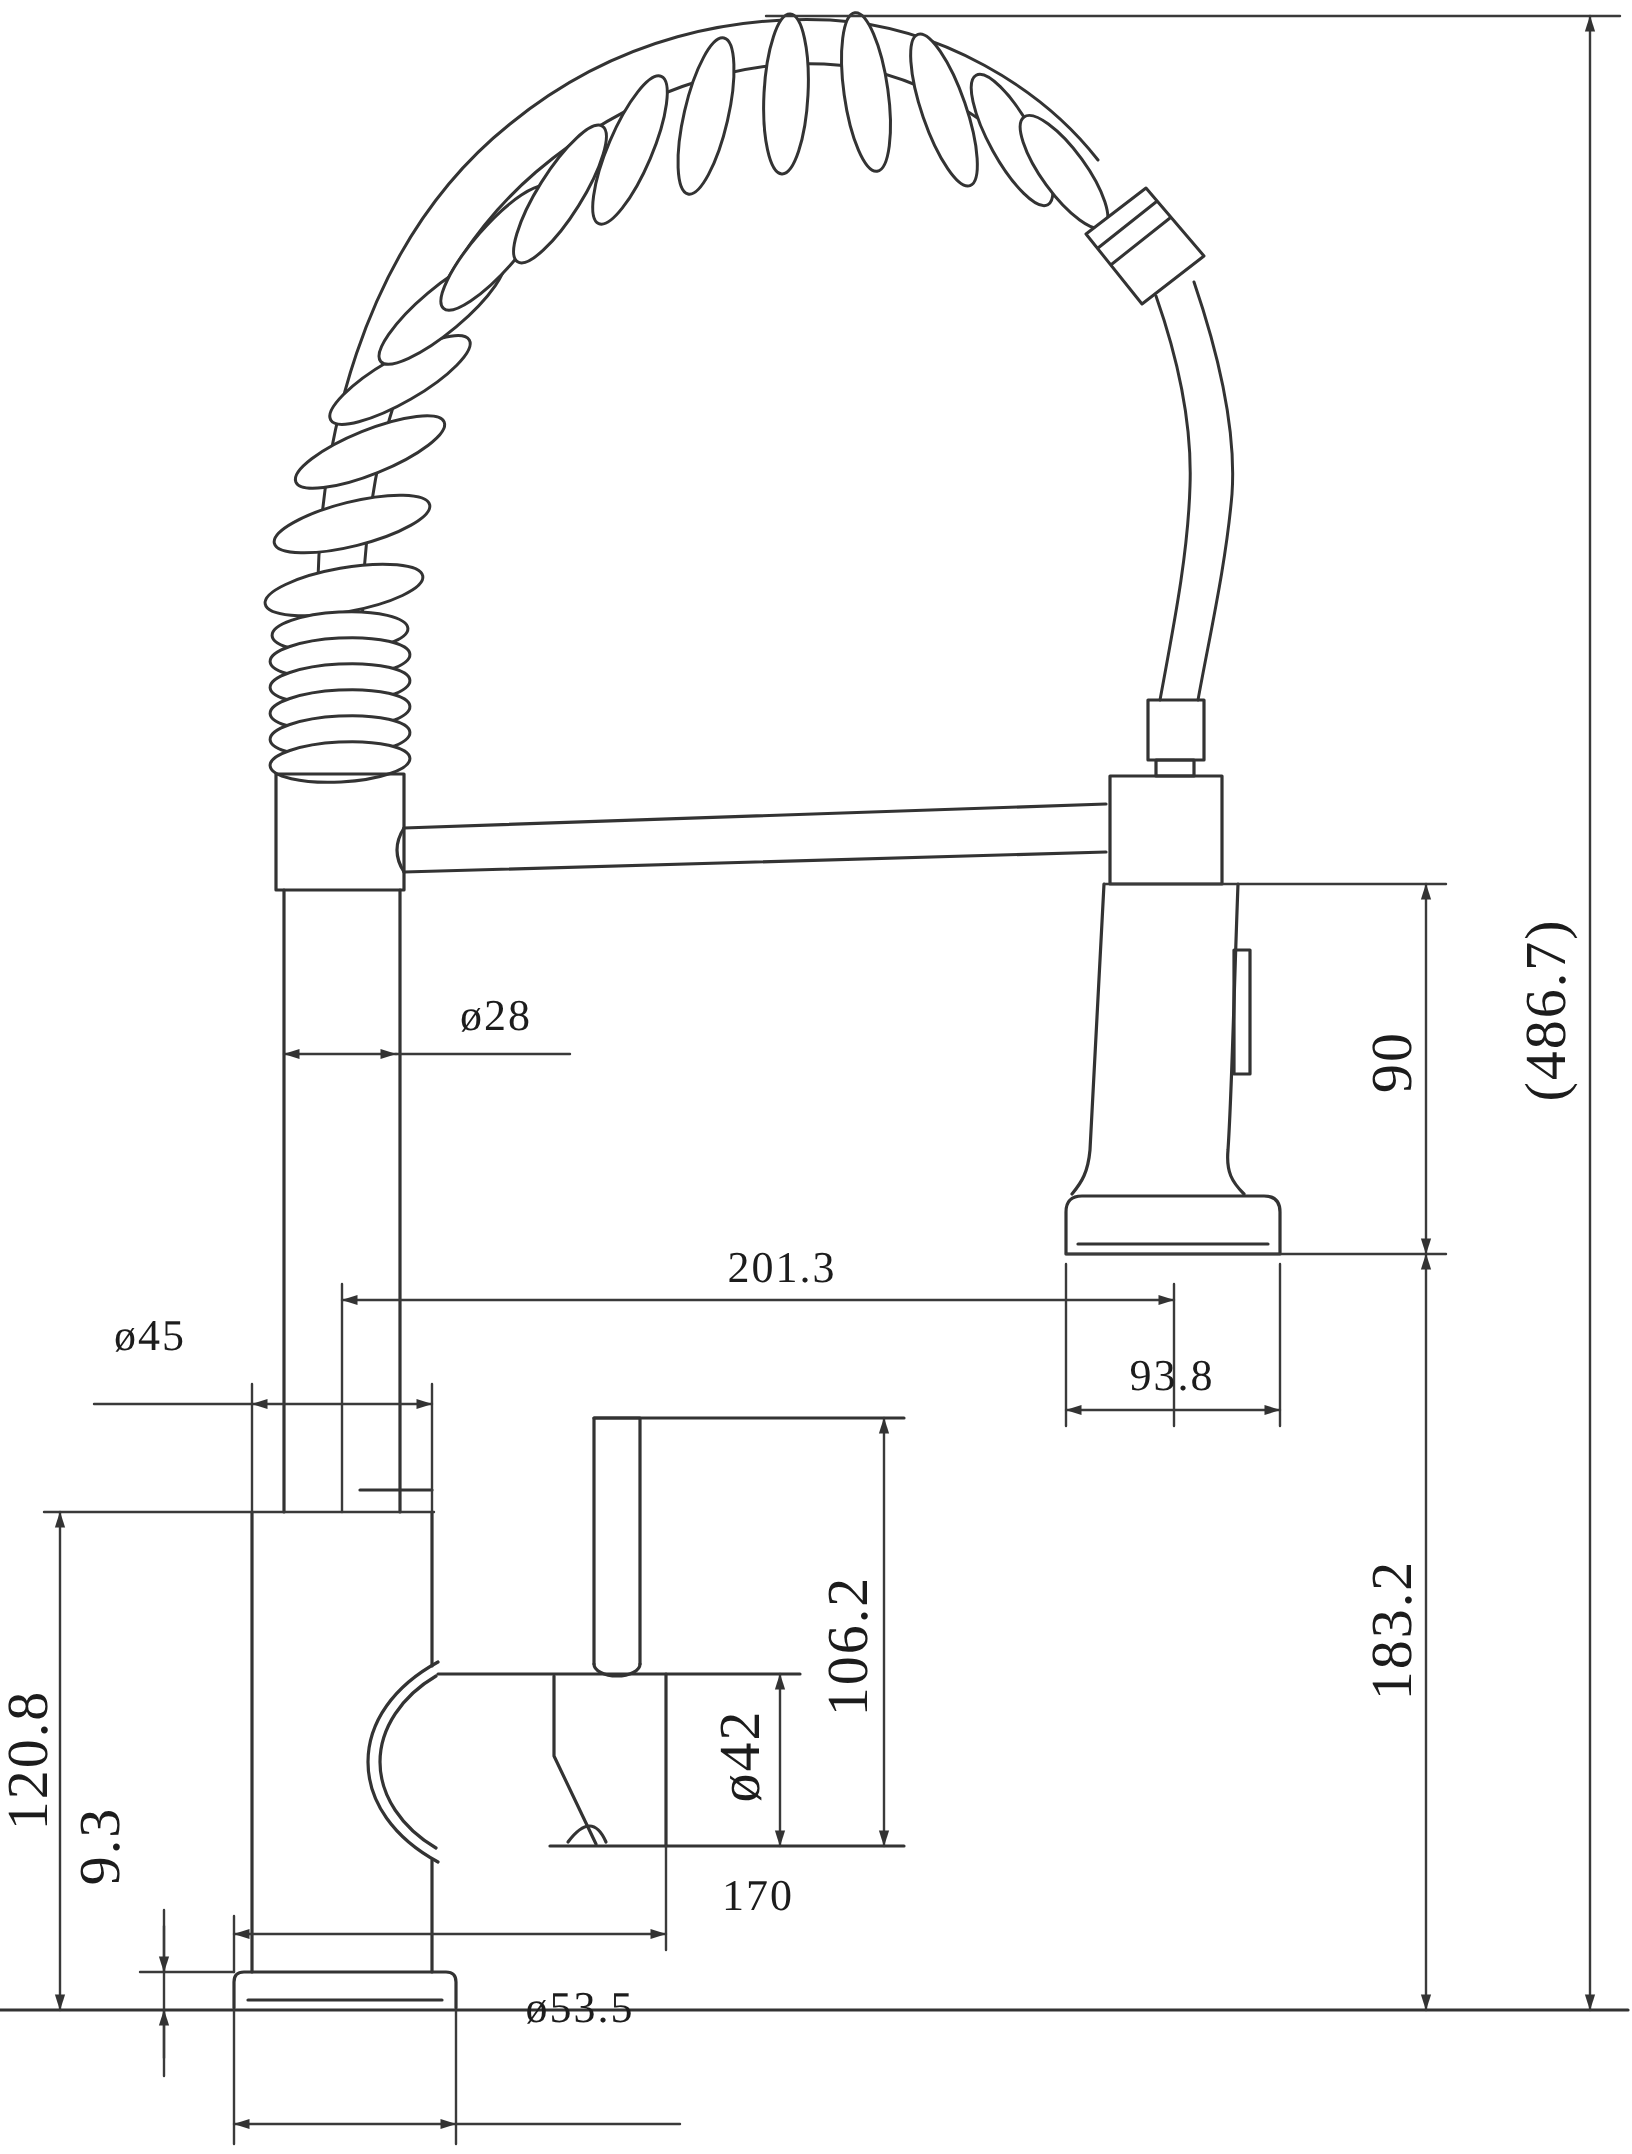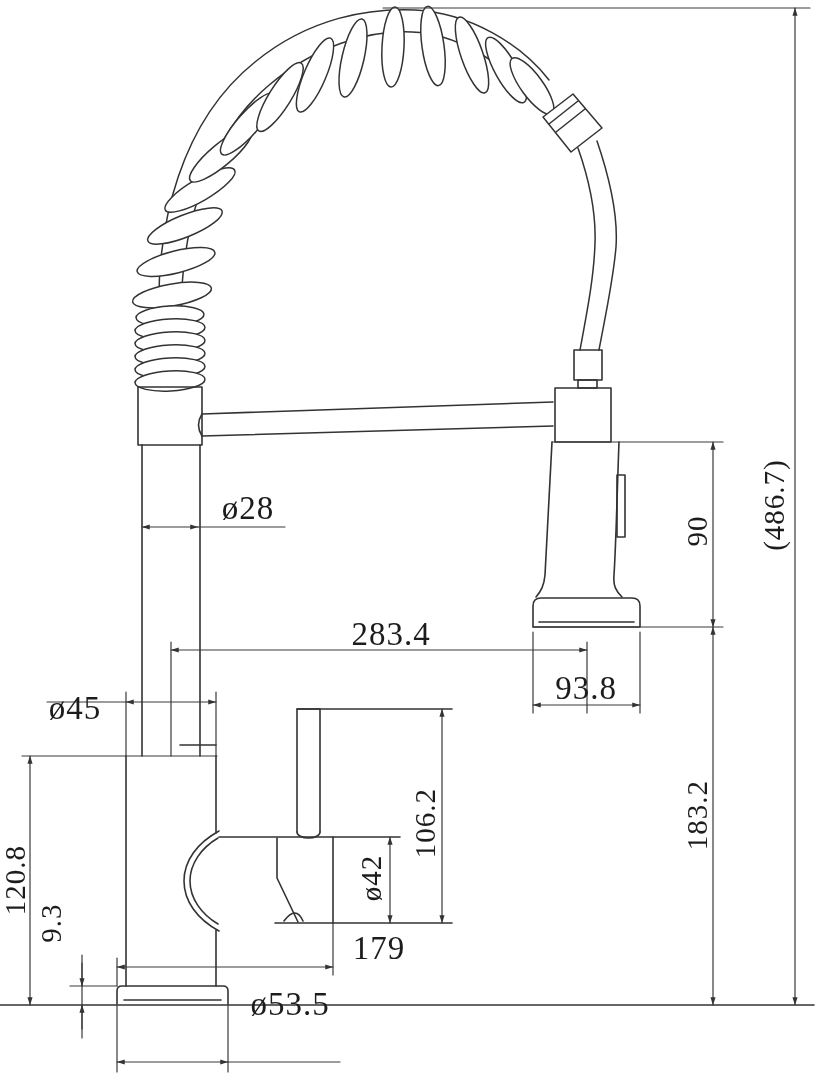--- a/index.html
+++ b/index.html
@@ -7,21 +7,21 @@
     position:relative;
     width:816px;height:1077px;
     background:#fff;
     font-family:"Liberation Serif","DejaVu Serif",serif;
     overflow:hidden;
   }
   #linework{position:absolute;left:0;top:0;}
   .dim-label{
     position:absolute;
     color:#1c1c1c;
-    font-size:33px;
+    font-size:22px;
     white-space:nowrap;
     transform:translate(-50%,-50%);
     letter-spacing:1px;
     line-height:1;
   }
   .dim-label.rot{
     font-size:29px;
     transform:translate(-50%,-50%) rotate(-90deg);
   }
 </style>
@@ -169,37 +169,37 @@
 
       <path d="M117,1005 V1072"></path>
         <path d="M228,1005 V1072"></path>
       <path d="M117,1062 H228" marker-start="url(#arr)" marker-end="url(#arr)"></path>
       <path d="M228,1062 H340"></path>
     </g>
   </svg>
 
   <div class="dim-label" style="left:248px;top:508px">ø28</div>
 
-  <div class="dim-label" style="left:391px;top:634px">283.4</div>
-
-  <div class="dim-label" style="left:75px;top:708px">ø45</div>
+  <div class="dim-label" style="left:391px;top:634px">201.3</div>
+
+  <div class="dim-label" style="left:75px;top:668px">ø45</div>
 
   <div class="dim-label" style="left:586px;top:688px">93.8</div>
 
   <div class="dim-label rot" style="left:697px;top:531px">90</div>
 
   <div class="dim-label rot" style="left:774px;top:505px">(486.7)</div>
 
   <div class="dim-label rot" style="left:697px;top:815px">183.2</div>
 
   <div class="dim-label rot" style="left:425px;top:823px">106.2</div>
 
   <div class="dim-label rot" style="left:371px;top:878px">ø42</div>
 
-  <div class="dim-label" style="left:379px;top:948px">179</div>
+  <div class="dim-label" style="left:379px;top:948px">170</div>
 
   <div class="dim-label rot" style="left:15px;top:880px">120.8</div>
 
   <div class="dim-label rot" style="left:51px;top:923px">9.3</div>
 
   <div class="dim-label" style="left:290px;top:1004px">ø53.5</div>
 
 </div>
 
 </body></html>

